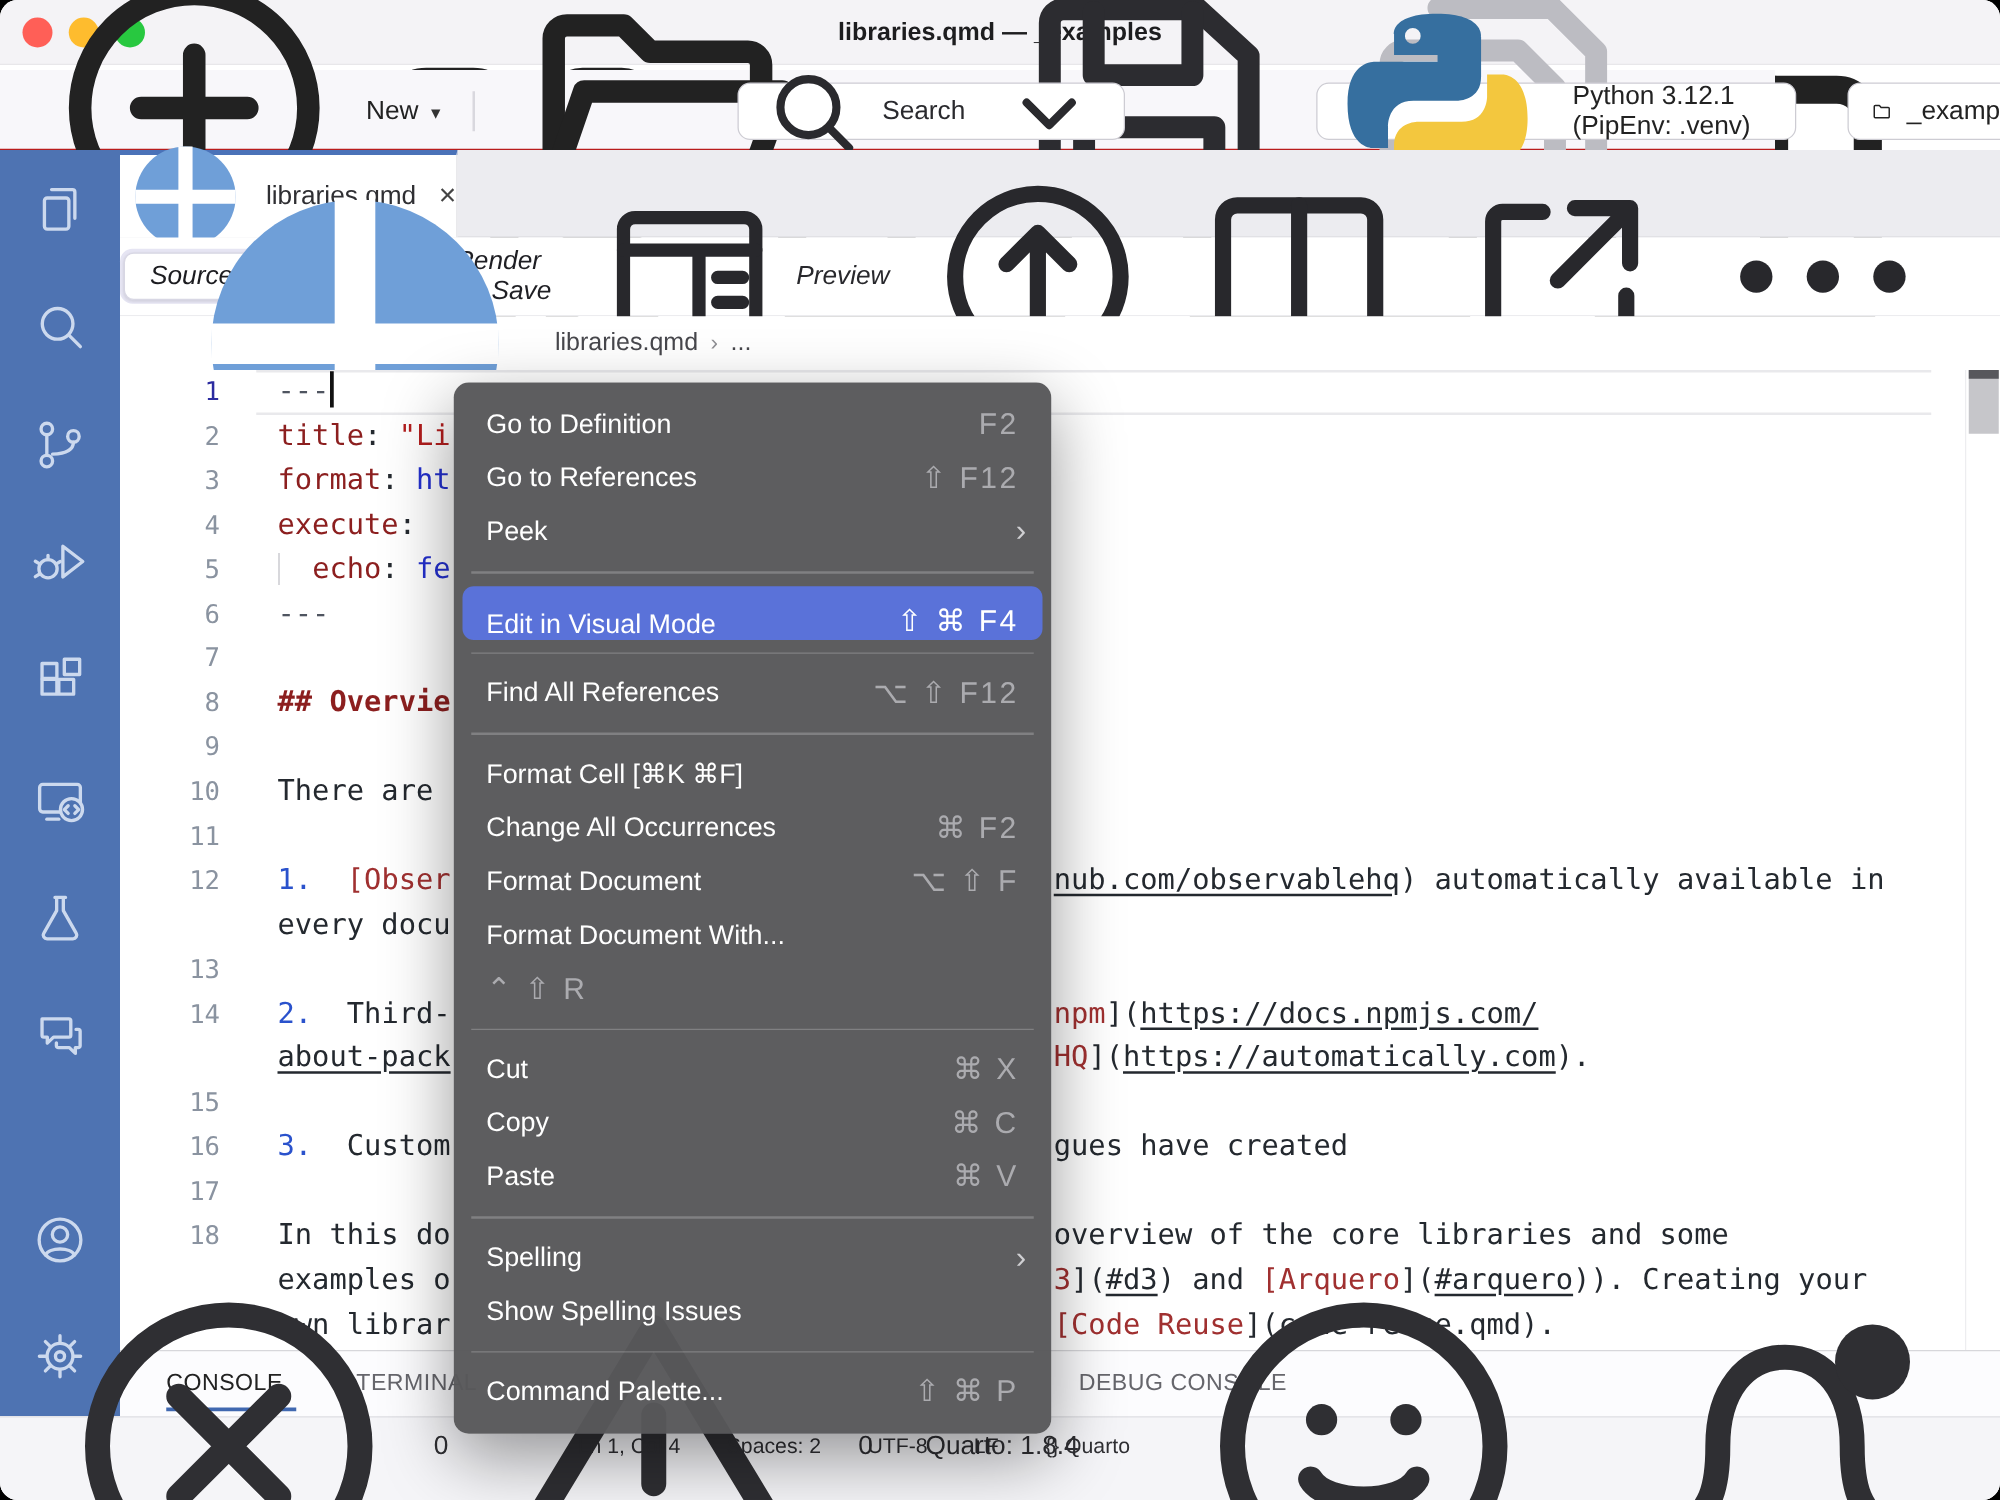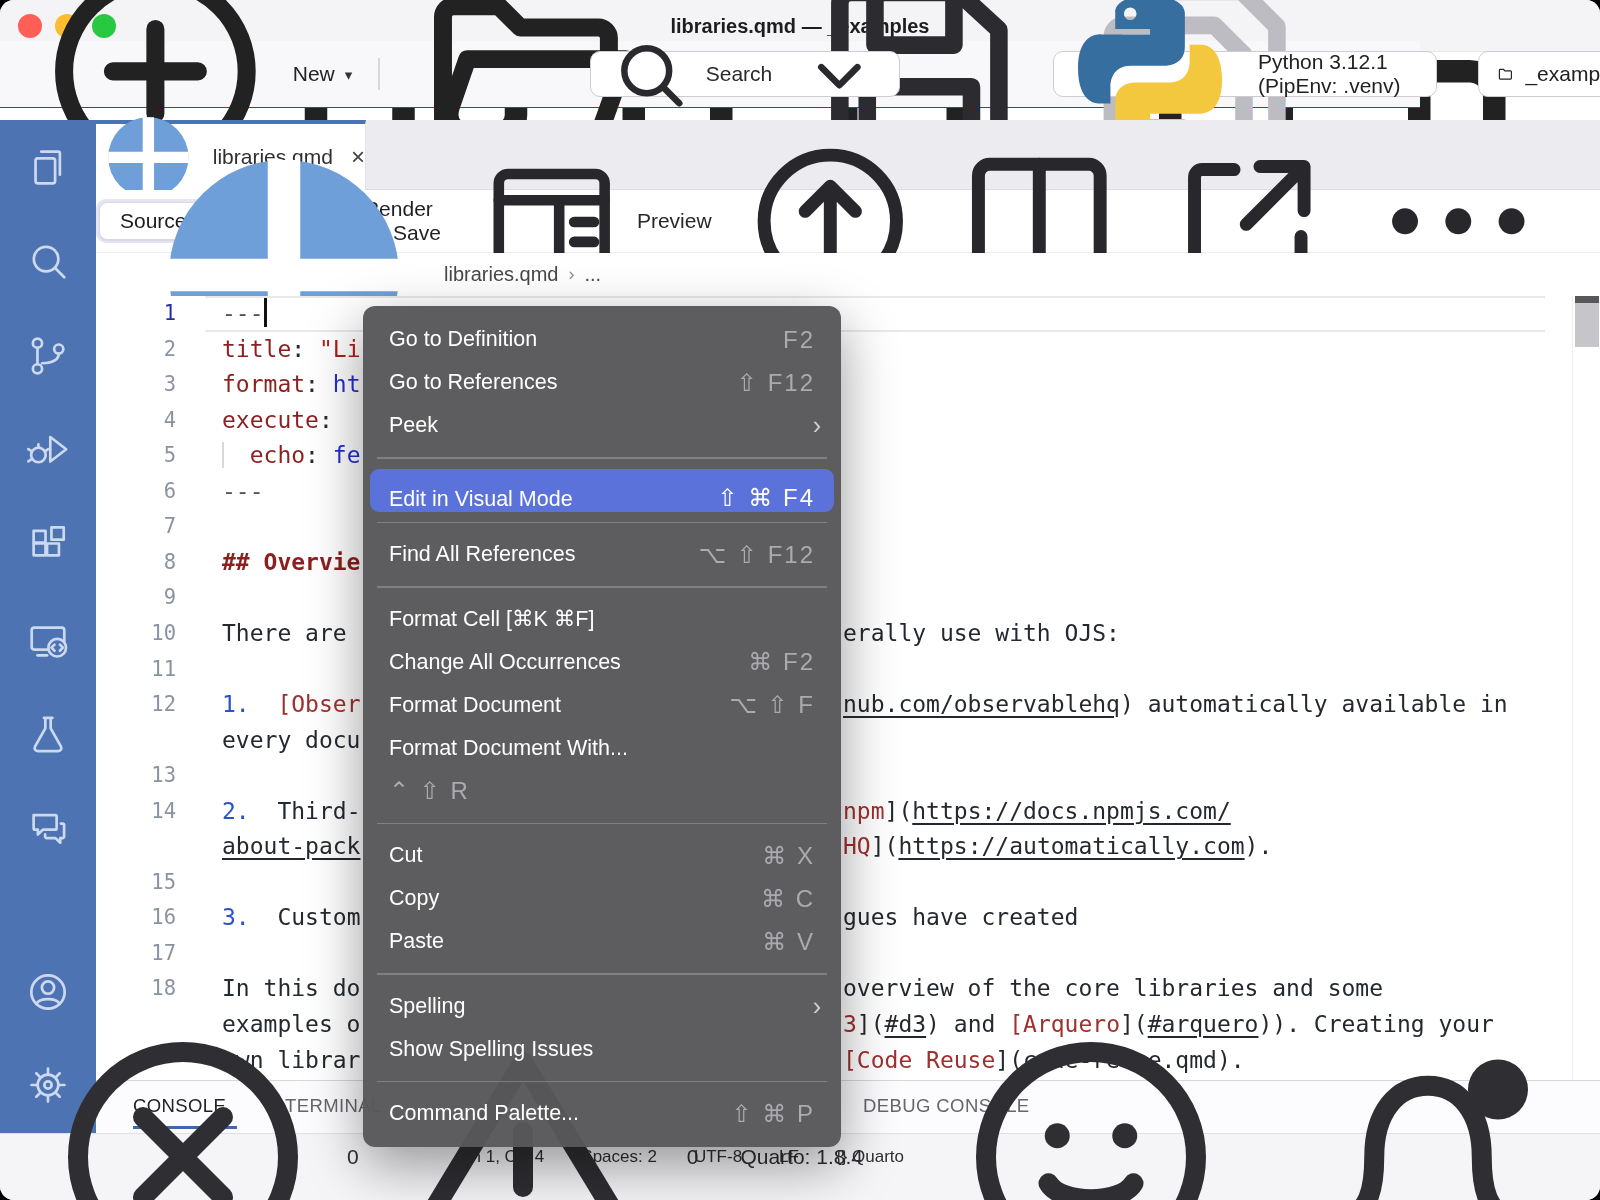--- a/index.html
+++ b/index.html
@@ -10,21 +10,21 @@
   .titlebar{position:absolute;left:0;top:0;width:1600px;height:52px;background:#f4f3f6;border-bottom:1px solid #e8e7ea;}
   .tl{position:absolute;top:14px;width:24px;height:24px;border-radius:50%;}
   .tl.red{left:18px;background:#ff5f57;}
   .tl.yellow{left:55px;background:#febc2e;}
   .tl.green{left:92px;background:#28c840;}
   .win-title{position:absolute;left:0;right:0;top:0;height:52px;display:flex;align-items:center;justify-content:center;
     font-size:20px;font-weight:600;color:#1d1d1f;}
   .layout-icons{position:absolute;right:62px;top:13px;display:flex;gap:24px;color:#222;}
   .layout-icons svg{width:27px;height:27px;}
   
-  .toolbar{position:absolute;left:0;top:41px;width:1420px;height:67px;background:#f8f7fa;border-bottom:1px solid #b91c1c;}
+  .toolbar{position:absolute;left:0;top:56px;width:1420px;height:67px;background:#f8f7fa;border-bottom:4px solid #b91c1c;}
   .tb-left{position:absolute;left:22px;top:0;height:66px;display:flex;align-items:center;gap:14px;}
   .tb-btn{display:flex;align-items:center;gap:10px;font-size:21px;color:#222;padding:6px 6px;border-radius:8px;}
   .tb-btn svg{width:28px;height:28px;}
   .caret{font-size:15px;color:#333;transform:translateY(1px);}
   .tb-div{width:1.5px;height:32px;background:#d9d8de;margin:0 6px;}
   .tb-ico{color:#2c2c30;display:flex;}
   .tb-ico svg{width:29px;height:29px;}
   .tb-ico.dim{color:#bcbcc2;}
   .nav-ch{font-size:30px;color:#2c2c30;padding:0 8px;font-weight:300;}
   .nav-ch.dim{color:#c3c3c8;}
@@ -40,21 +40,21 @@
   .abar{position:absolute;left:0;top:120px;width:96px;height:1013px;background:#4e73b2;}
   .abar .aicon{position:absolute;left:25px;width:46px;height:46px;color:#ccd9ee;}
   .abar svg{width:46px;height:46px;}
   
   .tabstrip{position:absolute;left:96px;top:120px;width:1504px;height:70px;background:#ececf0;border-bottom:1px solid #dddde1;}
   .tab{position:absolute;left:0;top:0;width:270px;height:70px;background:#fff;border-top:4px solid #4a72b8;
     border-right:1px solid #e2e2e6;display:flex;align-items:center;justify-content:center;gap:12px;font-size:21px;color:#2f2f33;}
   .tab svg{width:24px;height:24px;}
   .tab .close{font-size:24px;color:#444;margin-left:6px;}
   
-  .edbar{position:absolute;left:96px;top:190px;width:1504px;height:63px;background:#fff;border-bottom:1px solid #ececef;}
+  .edbar{position:absolute;left:96px;top:190px;width:1504px;height:63px;background:#fff;border-bottom:1px solid #ececef;font-style:italic;}
   .edbar-right{position:absolute;right:50px;top:0;height:62px;display:flex;align-items:center;gap:27px;}
   .seg{background:#e6e5f3;border-radius:10px;padding:3px;display:flex;font-size:21px;}
   .seg .src{background:#fff;border:1px solid #d8d7e4;border-radius:8px;padding:6px 20px;box-shadow:0 1px 2px rgba(0,0,0,.08);color:#1c1c20;}
   .seg .vis{padding:6px 20px;color:#2a2a30;}
   .chk-row{display:flex;align-items:center;gap:13px;font-size:21px;color:#1f1f24;}
   .chk{width:26px;height:26px;border:2px solid #8e8e93;border-radius:7px;background:#fff;}
   .ed-ico{color:#28282c;display:flex;align-items:center;gap:10px;font-size:21px;}
   .ed-ico svg{width:27px;height:27px;}
   
   .crumbs{position:absolute;left:96px;top:253px;width:1504px;height:43px;background:#fff;display:flex;align-items:center;
@@ -332,21 +332,21 @@
   <div class="code" id="code">
       <div class="crow" style="top: 0px;"><div class="curline"></div><span class="ln act">1</span><span class="lseg"><span class="s-dim">---</span><span class="cursor"></span></span></div>
       <div class="crow" style="top: 35.55px;"><span class="ln">2</span><span class="lseg"><span class="s-key">title</span><span class="s-pln">: </span><span class="s-str">"Li</span></span></div>
       <div class="crow" style="top: 71.1px;"><span class="ln">3</span><span class="lseg"><span class="s-key">format</span><span class="s-pln">: </span><span class="s-val">ht</span></span></div>
       <div class="crow" style="top: 106.65px;"><span class="ln">4</span><span class="lseg"><span class="s-key">execute</span><span class="s-pln">:</span></span></div>
       <div class="crow" style="top: 142.2px;"><span class="ln">5</span><span class="lseg"><span class="s-guided">  </span><span class="s-key">echo</span><span class="s-pln">: </span><span class="s-val">fe</span></span></div>
       <div class="crow" style="top: 177.75px;"><span class="ln">6</span><span class="lseg"><span class="s-dim">---</span></span></div>
       <div class="crow" style="top: 213.3px;"><span class="ln">7</span><span class="lseg"></span></div>
       <div class="crow" style="top: 248.85px;"><span class="ln">8</span><span class="lseg"><span class="s-head">## Overvie</span></span></div>
       <div class="crow" style="top: 284.4px;"><span class="ln">9</span><span class="lseg"></span></div>
-      <div class="crow" style="top: 319.95px;"><span class="ln">10</span><span class="lseg"><span class="s-pln">There are </span></span><span class="rseg"><span class="s-pln">erally use with OJS:</span></span></div>
+      <div class="crow" style="top: 319.95px;"><span class="ln">10</span><span class="lseg"><span class="s-pln">There are </span></span></div>
       <div class="crow" style="top: 355.5px;"><span class="ln">11</span><span class="lseg"></span></div>
       <div class="crow" style="top: 391.05px;"><span class="ln">12</span><span class="lseg"><span class="s-lnum">1.</span><span class="s-pln">  </span><span class="s-link">[Obser</span></span><span class="rseg"><span class="s-url">nub.com/observablehq</span><span class="s-pln">) automatically available in</span></span></div>
       <div class="crow" style="top: 426.6px;"><span class="ln"></span><span class="lseg"><span class="s-pln">every docu</span></span></div>
       <div class="crow" style="top: 462.15px;"><span class="ln">13</span><span class="lseg"></span></div>
       <div class="crow" style="top: 497.7px;"><span class="ln">14</span><span class="lseg"><span class="s-lnum">2.</span><span class="s-pln">  </span><span class="s-pln">Third-</span></span><span class="rseg"><span class="s-link">npm</span><span class="s-pln">](</span><span class="s-url">https://docs.npmjs.com/</span></span></div>
       <div class="crow" style="top: 533.25px;"><span class="ln"></span><span class="lseg"><span class="s-url">about-pack</span></span><span class="rseg"><span class="s-link">HQ</span><span class="s-pln">](</span><span class="s-url">https://automatically.com</span><span class="s-pln">).</span></span></div>
       <div class="crow" style="top: 568.8px;"><span class="ln">15</span><span class="lseg"></span></div>
       <div class="crow" style="top: 604.35px;"><span class="ln">16</span><span class="lseg"><span class="s-lnum">3.</span><span class="s-pln">  </span><span class="s-pln">Custom</span></span><span class="rseg"><span class="s-pln">gues have created</span></span></div>
       <div class="crow" style="top: 639.9px;"><span class="ln">17</span><span class="lseg"></span></div>
       <div class="crow" style="top: 675.45px;"><span class="ln">18</span><span class="lseg"><span class="s-pln">In this do</span></span><span class="rseg"><span class="s-pln">overview of the core libraries and some</span></span></div>

